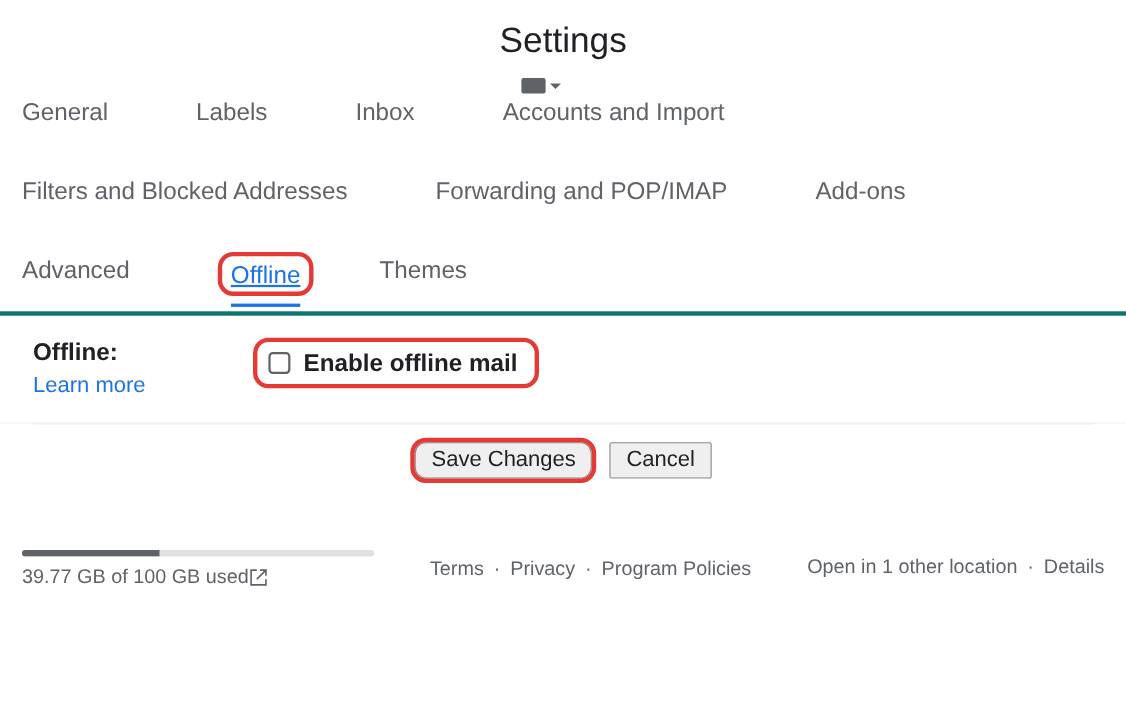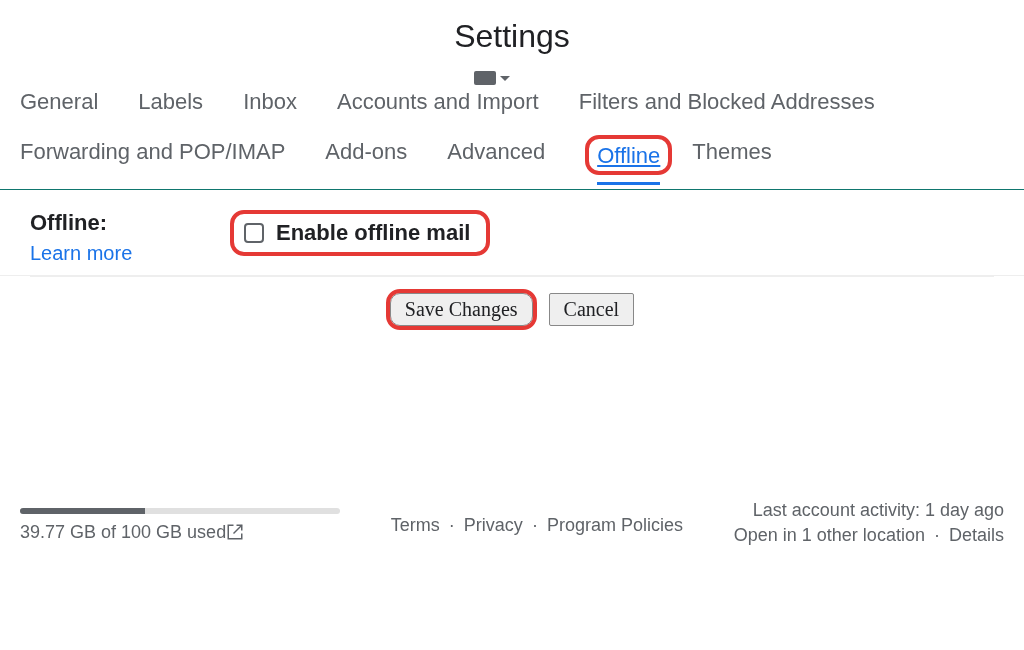--- a/index.html
+++ b/index.html
@@ -49,22 +49,23 @@
     border-left: 5px solid transparent;
     border-right: 5px solid transparent;
     border-top: 5px solid #5f6368;
   }
   .tabs {
     display: flex;
     flex-wrap: wrap;
     padding: 0 20px;
     row-gap: 18px;
     column-gap: 0;
-    border-bottom: 1px solid #0f766e;
+    border-bottom: 4px solid #0f766e;
     padding-bottom: 14px;
+    gap: 40px;
   }
   .tab {
     font-size: 22px;
     color: #5f6368;
     margin-right: 40px;
     cursor: pointer;
     position: relative;
     padding: 4px 0 2px 0;
   }
   .tab.active {
@@ -80,21 +81,21 @@
     background: #1a73e8;
   }
   .highlight-box {
     border: 4px solid #e53935;
     border-radius: 14px;
     padding: 0 8px;
     display: inline-block;
   }
   
   .content {
-    padding: 20px 30px 10px 30px;
+    padding: 20px 30px 22px 30px;
     border-bottom: 1px solid #eee;
   }
   .row {
     display: flex;
     align-items: flex-start;
     gap: 60px;
   }
   .label-col {
     min-width: 140px;
   }
@@ -140,21 +141,21 @@
     padding: 16px 0 20px 0;
     border-top: 1px solid #eee;
     margin: 0 30px;
   }
   .btn {
     background: #efefef;
     border: 1px solid #888;
     border-radius: 2px;
     font-size: 20px;
     padding: 4px 14px;
-    font-family: Liberation Serif, serif;
+    font-family: Liberation Sans, sans-serif;
     cursor: pointer;
     color: #202124;
   }
   .btn-highlight {
     outline: 4px solid #e53935;
     outline-offset: 0;
     border-radius: 10px;
   }
   
   .footer {
@@ -275,21 +276,20 @@
 
       <div class="footer-links">
         <a>Terms</a>
         <span class="dot">·</span>
         <a>Privacy</a>
         <span class="dot">·</span>
         <a>Program Policies</a>
       </div>
 
       <div class="footer-right">
-        <div>Last account activity: 1 day ago</div>
         <div>
           <span>Open in 1 other location</span>
           <span class="dot">·</span>
           <a>Details</a>
         </div>
       </div>
     </div>
   </div>
 
 </div>

